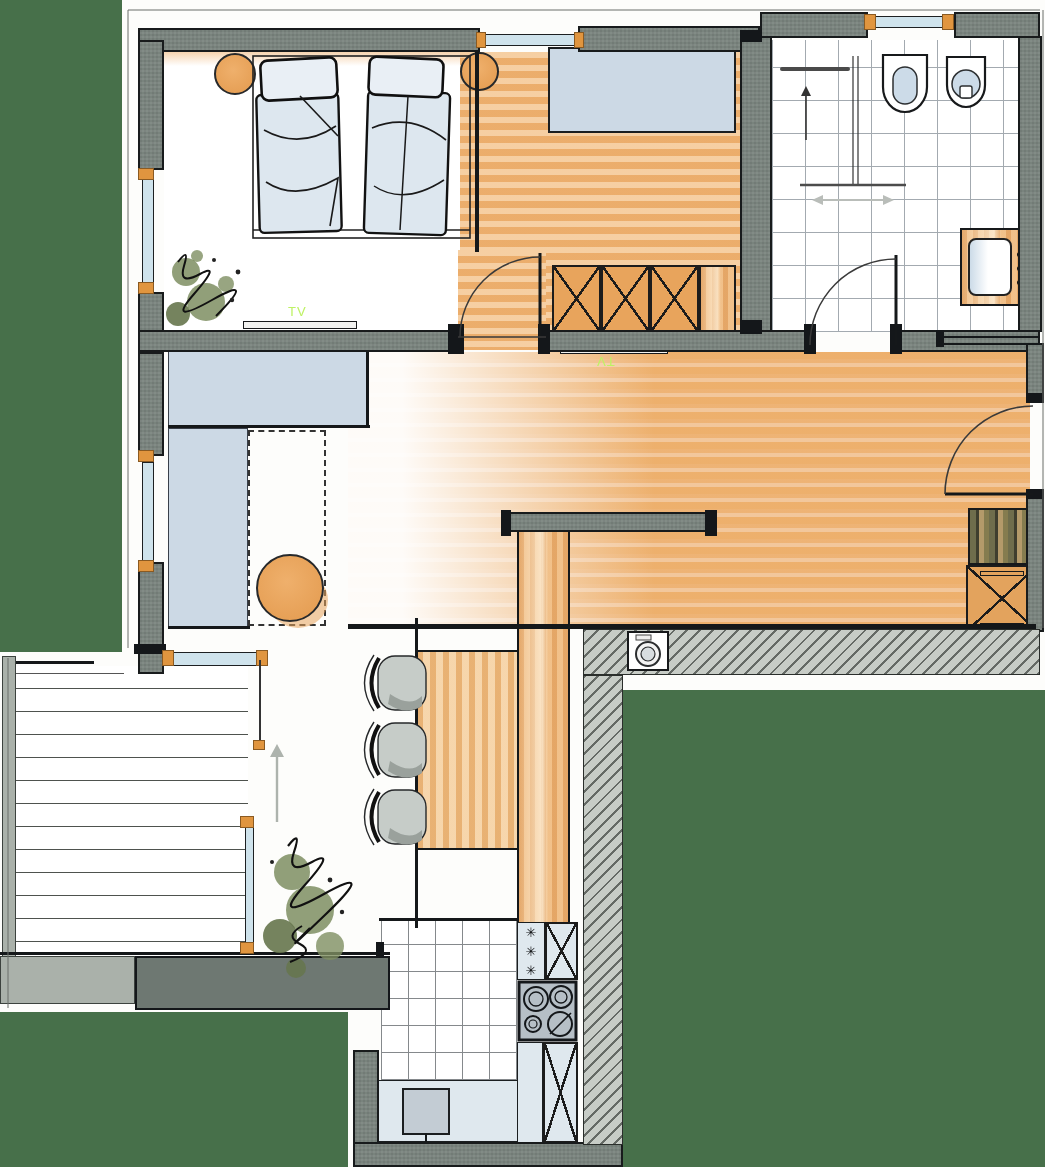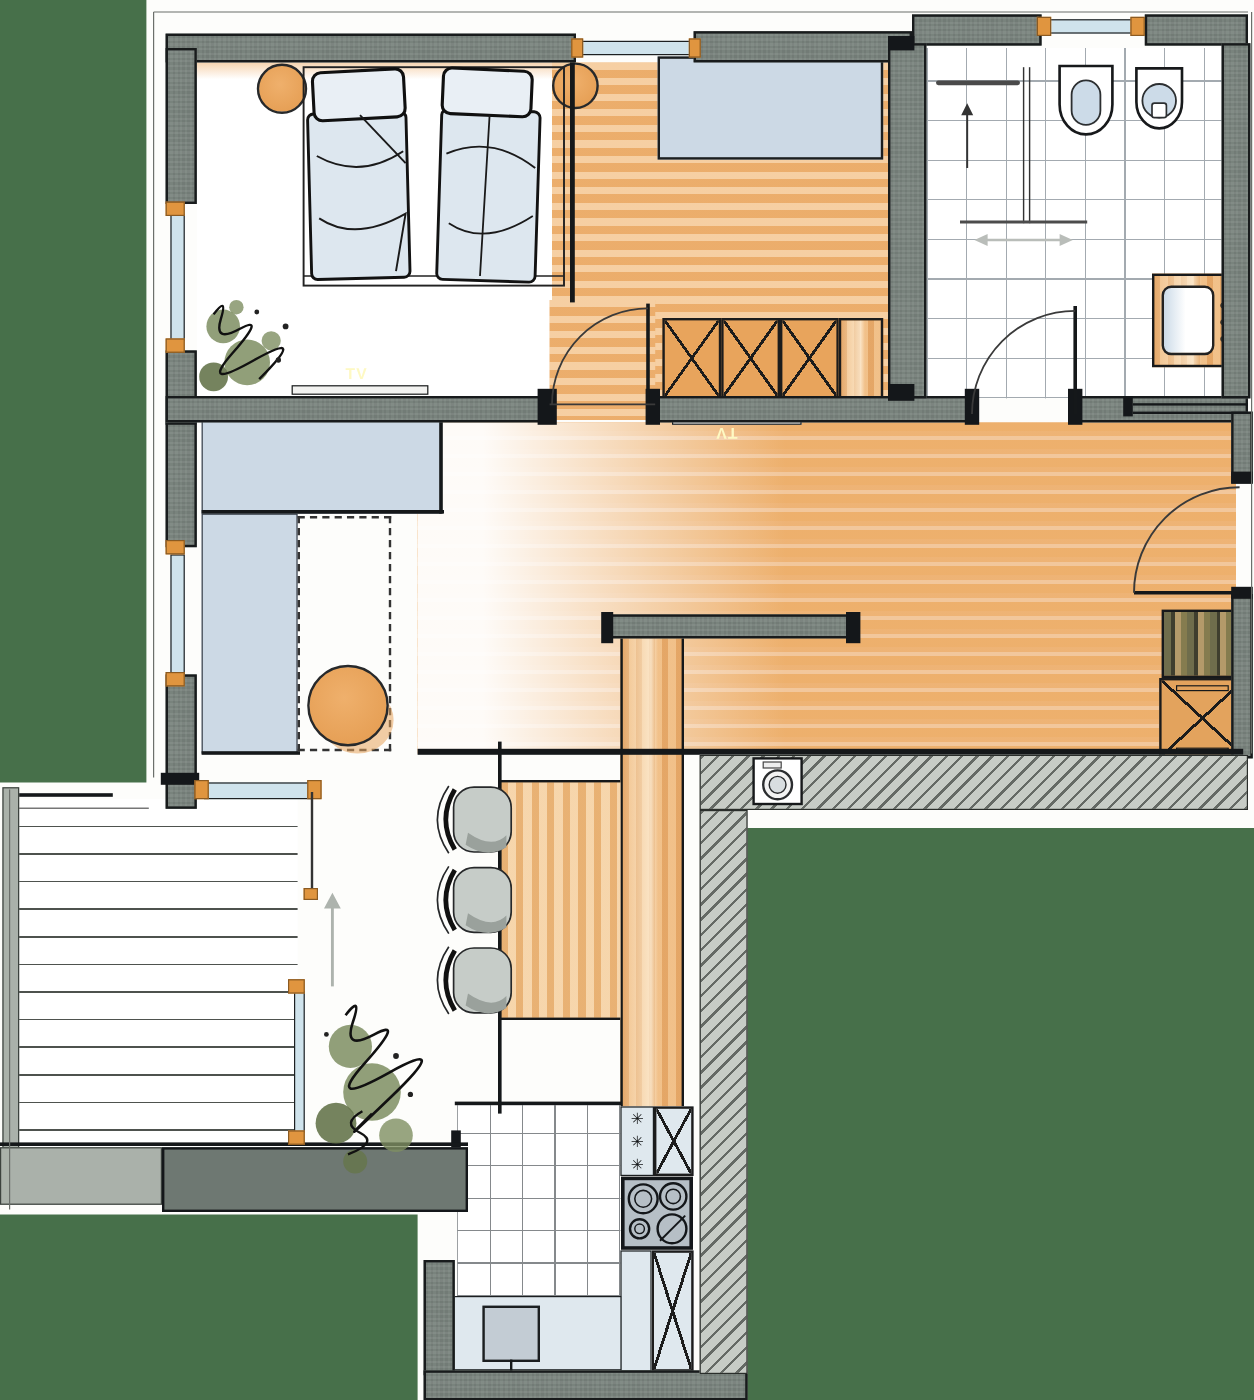--- a/index.html
+++ b/index.html
@@ -37,21 +37,21 @@
     background-image:repeating-linear-gradient(0deg,#85898c 0 1px,transparent 1px 27px),
                      repeating-linear-gradient(90deg,#85898c 0 1px,transparent 1px 27px);}
   .deck{background-image:repeating-linear-gradient(180deg,#4e524e 0 1.4px,transparent 1.4px 23px);}
   .blue{background:#ccd9e5;border:1px solid #39404a;box-sizing:border-box;}
   .counter-blue{background:#dfe8ee;border:1.5px solid #1b1e20;box-sizing:border-box;}
   .xcell{box-sizing:border-box;border:2px solid #1c1c1c;
     background-image:linear-gradient(to top right,transparent calc(50% - 1.2px),#1c1c1c calc(50% - 1.2px) calc(50% + 1.2px),transparent calc(50% + 1.2px)),
                      linear-gradient(to bottom right,transparent calc(50% - 1.2px),#1c1c1c calc(50% - 1.2px) calc(50% + 1.2px),transparent calc(50% + 1.2px));}
   .orange-round{background:radial-gradient(circle at 45% 40%,#efb06c,#e39a4e);border:2px solid #27292b;border-radius:50%;}
   .orange-blob{background:#e8a45c;opacity:.55;border-radius:50%;}
-  .tvlabel{font-size:13px;font-weight:bold;color:#fef9c3;letter-spacing:1px;}
+  .tvlabel{font-size:13px;font-weight:normal;color:#bef264;letter-spacing:1px;}
   .thinline{background:#15181a;}
   .snow{display:block;font-size:13px;line-height:19px;text-align:center;color:#101214;}
   svg{position:absolute;left:0;top:0;}
 </style>
 </head>
 <body>
 
 <div id="plan">
   <div class="abs" id="paper"></div>
 

